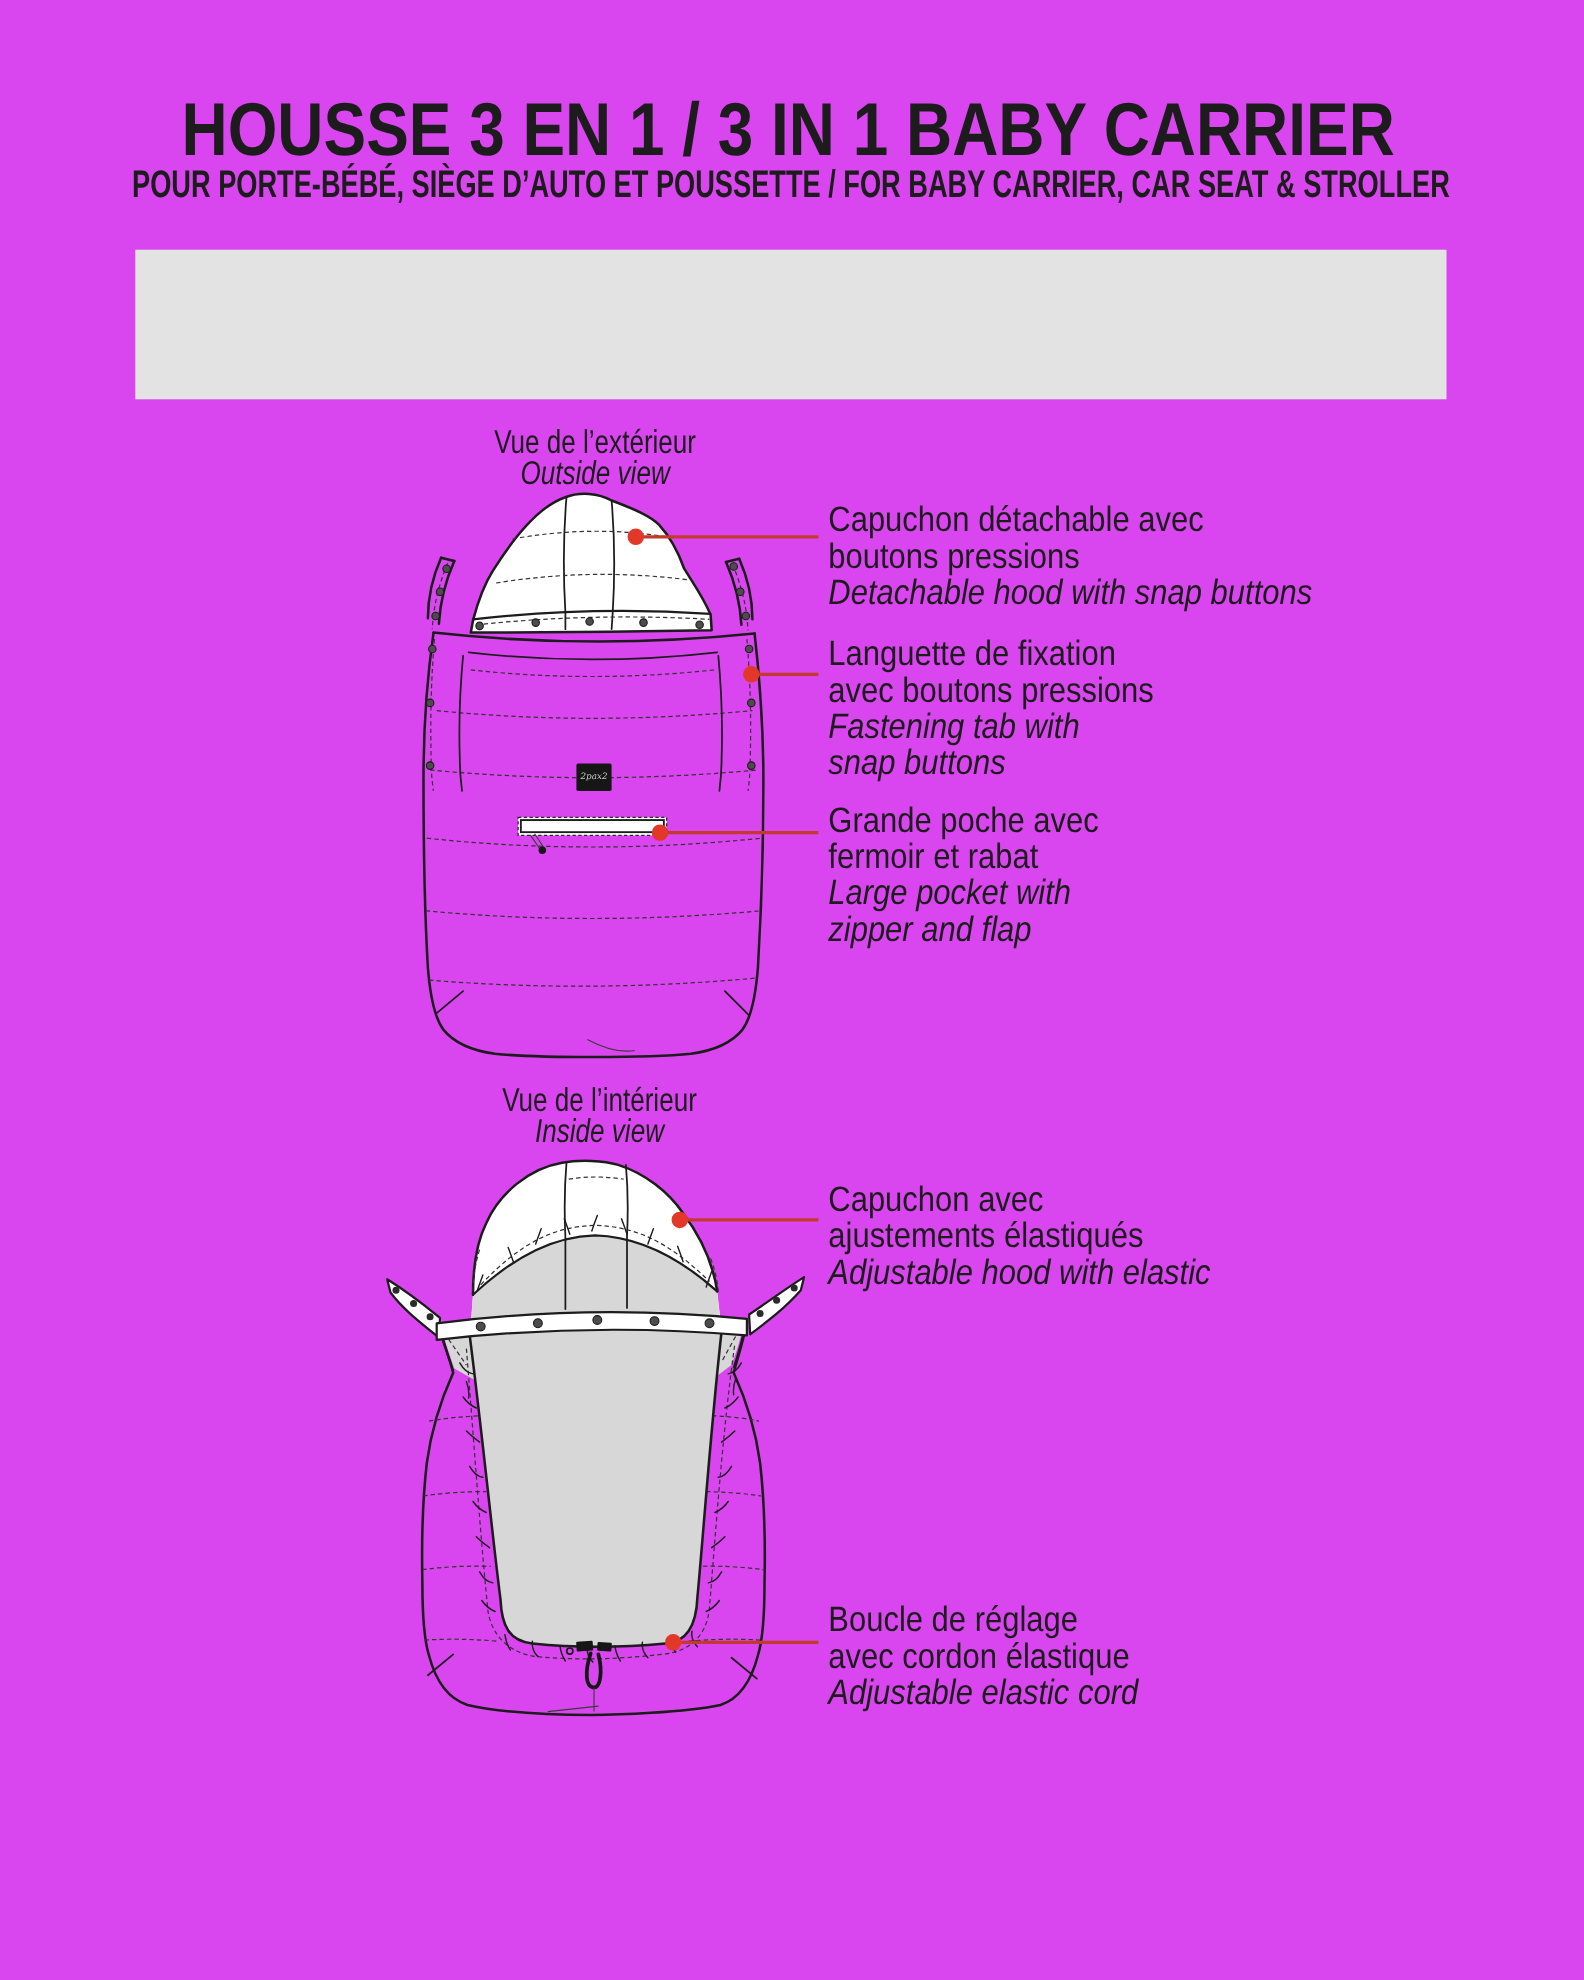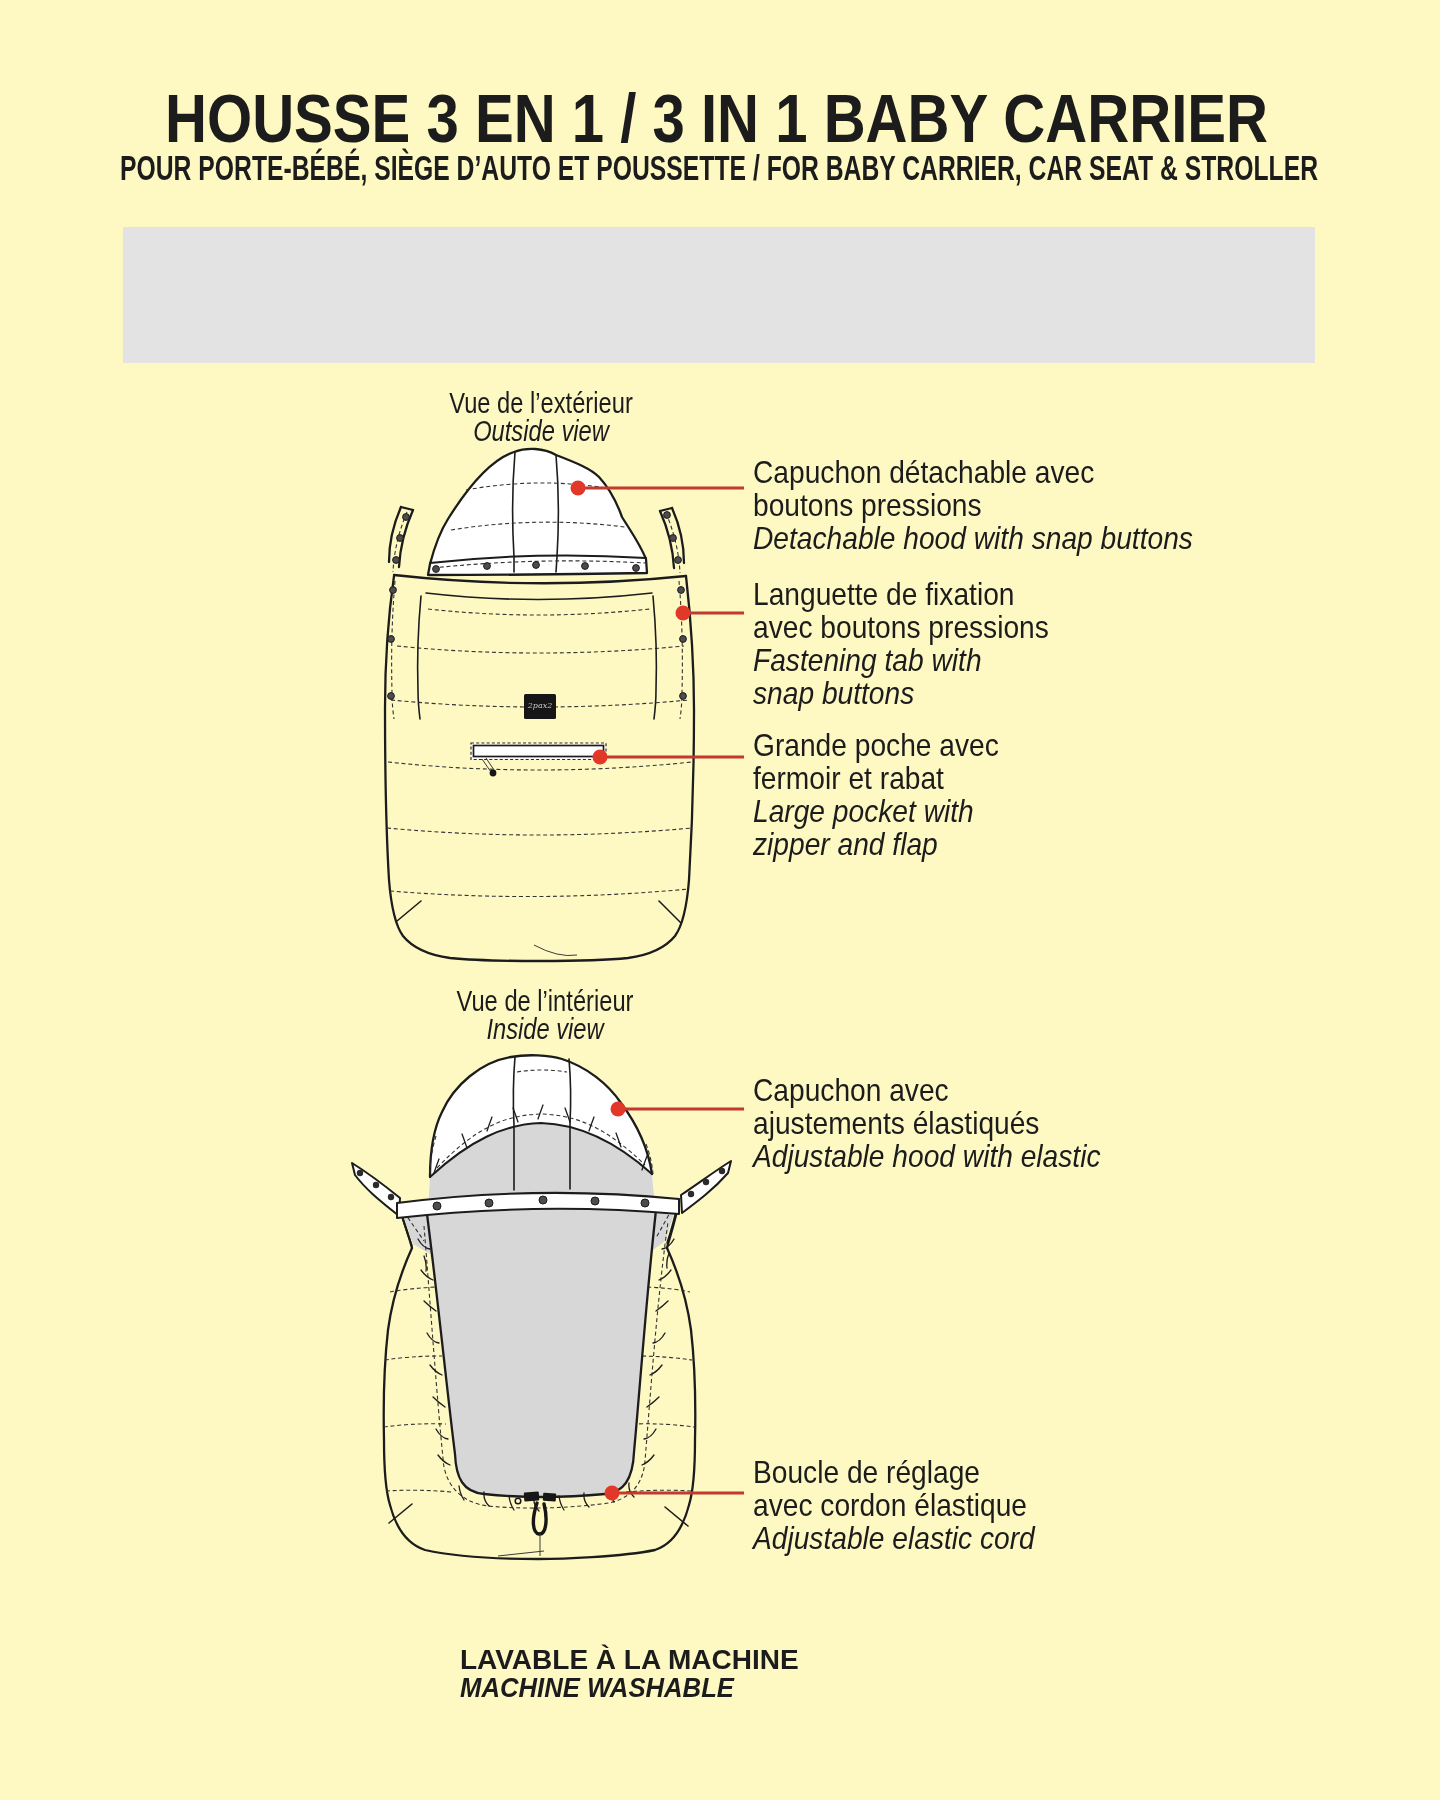--- a/index.html
+++ b/index.html
@@ -1,16 +1,16 @@
 <!DOCTYPE html>
 <html style="--accent-red: #e2382a; --line-red: #c23a2e; --band-gray: #e3e3e3; --panel-gray: #d7d7d7;"><head>
 <meta charset="utf-8">
 <style>
   html,body{margin:0;padding:0;background:#fff;}
-  #canvas{position:relative;width:1440px;height:1800px;background:#fef9c3;overflow:hidden;
+  #canvas{position:relative;width:1440px;height:1800px;background:#d946ef;overflow:hidden;
           font-family:"Liberation Sans",sans-serif;color:#1c1c1c;}
   .abs{position:absolute;}
   .fitw{display:inline-block;white-space:nowrap;transform-origin:left top;}
   #title{left:165px;top:84px;font-size:68px;font-weight:bold;line-height:1;letter-spacing:0px;}
   #subtitle{left:120px;top:150px;font-size:35px;font-weight:bold;line-height:1;}
   #features-band{left:123px;top:227px;width:1192px;height:136px;background:var(--band-gray,#e3e3e3);}
   #features-heading{left:337px;top:272px;font-size:56px;font-weight:bold;line-height:1;}
   .fig-caption{width:320px;text-align:center;font-size:30px;line-height:28px;transform:scaleX(0.79);transform-origin:center top;}
   .fig-caption .en{font-style:italic;}
   #cap1{left:381px;top:389px;}
@@ -270,18 +270,14 @@
     <div class="fr">Capuchon avec</div>
     <div class="fr">ajustements élastiqués</div>
     <div class="en">Adjustable hood with elastic</div>
   </div>
   <div id="callout-5" class="abs callout">
     <div class="fr">Boucle de réglage</div>
     <div class="fr">avec cordon élastique</div>
     <div class="en">Adjustable elastic cord</div>
   </div>
 
-  <div id="footer" class="abs">
-    <div class="fr">LAVABLE À LA MACHINE</div>
-    <div class="en"><span class="fitw" style="transform: scaleX(0.917395);">MACHINE WASHABLE</span></div>
-  </div>
 
 </div>
 
 </body></html>

